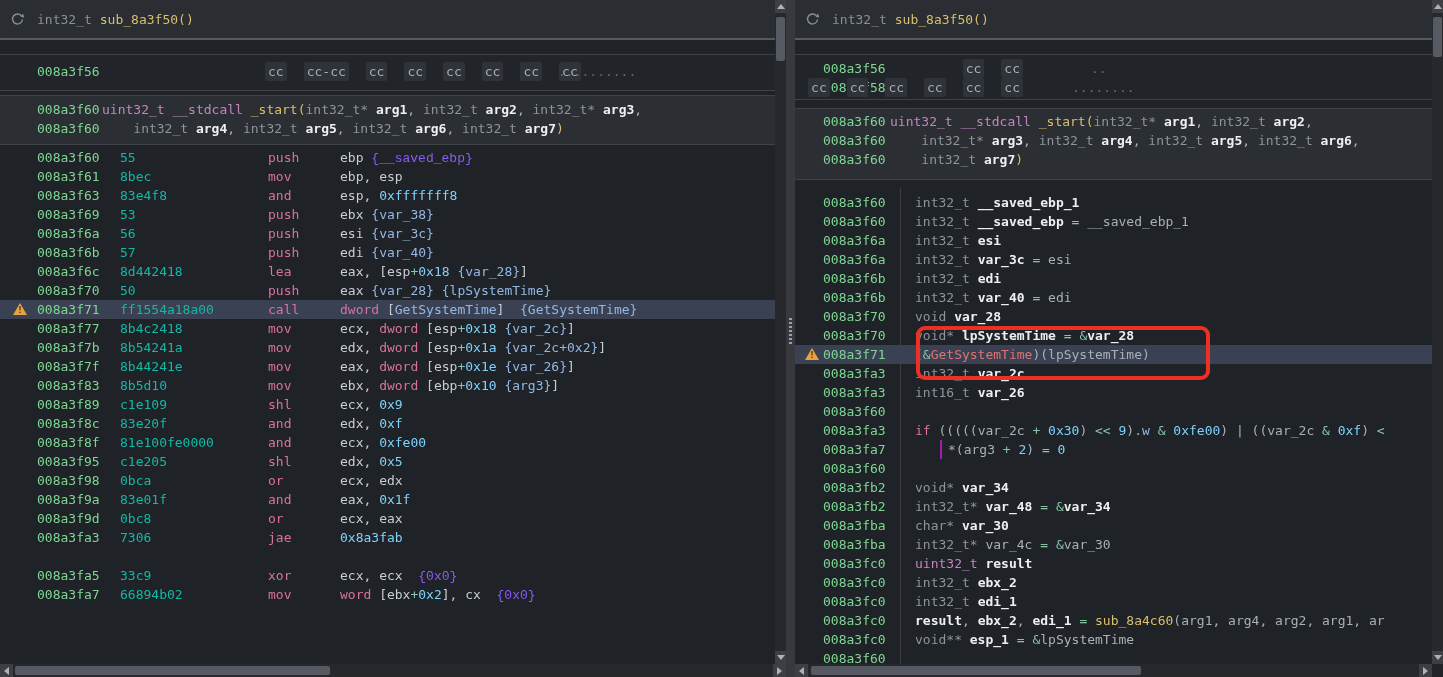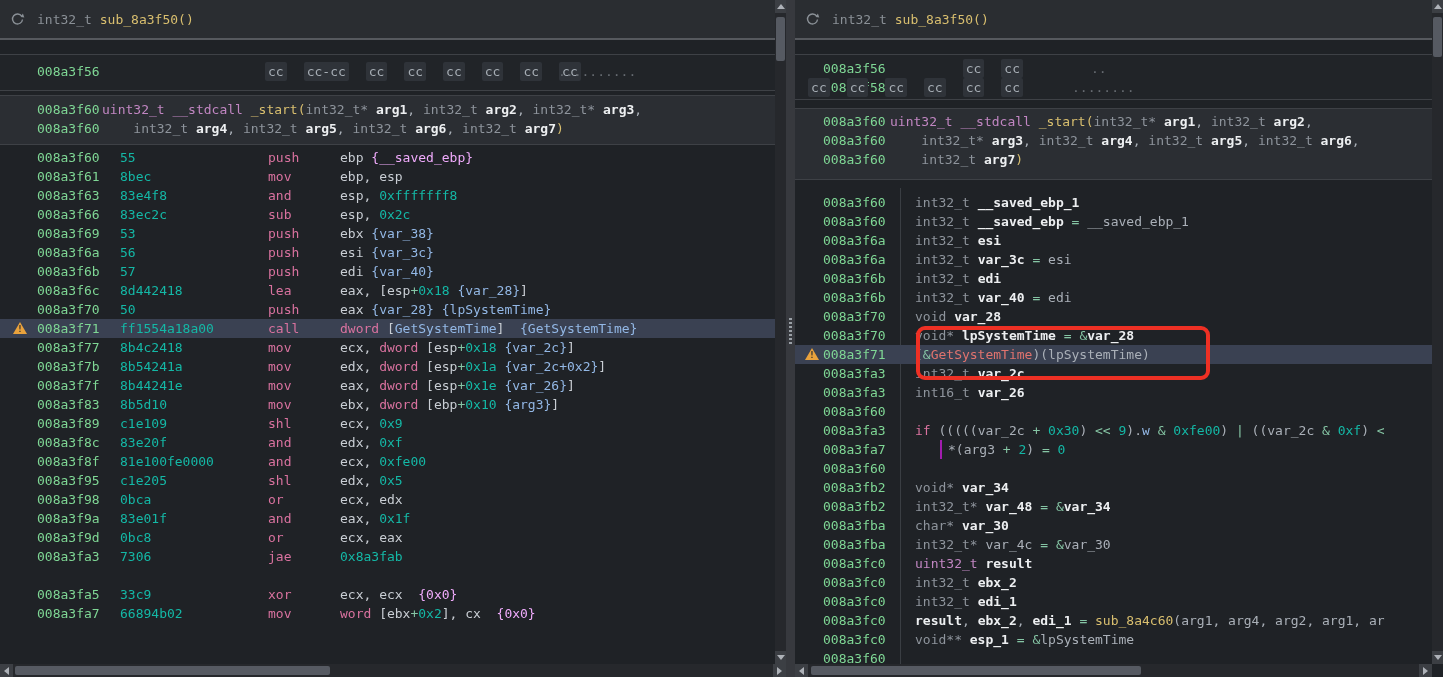--- a/index.html
+++ b/index.html
@@ -12,21 +12,21 @@
     display:flex;align-items:center;}
   .hdr .ricon{margin-left:10px;margin-right:12px;display:inline-flex;}
   .hdr .htype{color:#8a9096;}
   .hdr .hname{color:#d9bf6f;margin-left:8px;}
   .band{position:absolute;left:0;right:0;background:#212428;border-top:1px solid #3e4146;border-bottom:1px solid #3e4146;}
   .sigband{position:absolute;left:0;right:0;background:#2b2e33;border-bottom:1px solid #3e4146;}
   .row{position:relative;height:19px;white-space:pre;}
   .row.hl{background:#3a4152;}
   .tk{white-space:pre;}
   .a{color:#7fd795;} .b{color:#14b8a6;} .m{color:#d9729f;} .r{color:#c9ced4;}
-  .n{color:#14b8a6;} .v{color:#93b8e6;} .w{color:#f0abfc;} .t{color:#8e949c;}
+  .n{color:#7dd3fc;} .v{color:#93b8e6;} .w{color:#8b5cf6;font-family:Liberation Mono, monospace;} .t{color:#8e949c;}
   .u{color:#c186c2;} .f{color:#d9bf6f;} .d{color:#edeff1;font-weight:bold;} .c{color:#aab0b8;}
   .o{color:#86c6a5;} .i{color:#e0736e;} .dt{color:#666b71;}
   .addr{position:absolute;left:37px;}
   #right-pane .addr{left:28px;}
   .lbytes{position:absolute;left:120px;}
   .lmn{position:absolute;left:268px;}
   .lops{position:absolute;left:340px;}
   .sigtoks{position:absolute;left:102px;}
   #right-pane .sigtoks{left:95px;}
   .rcode{position:absolute;left:120px;}
@@ -75,21 +75,20 @@
         <div class="row"><span class="addr a">008a3f56</span><span class="bytecells" style="left: 265px;"><span class="bx">cc</span><span class="bx">cc-cc</span><span class="bx">cc</span><span class="bx">cc</span><span class="bx">cc</span><span class="bx">cc</span><span class="bx">cc</span><span class="bx">cc</span></span><span class="tk dt" style="position: absolute; left: 558px;">..........</span></div>
       </div>
     <div id="left-sig" style="position:absolute;top:100px;left:0;right:0;">
         <div class="row"><span class="addr a">008a3f60</span><span class="sigtoks"><span class="tk u">uint32_t</span><span class="tk r"> </span><span class="tk u">__stdcall</span><span class="tk r"> </span><span class="tk f">_start</span><span class="tk f">(</span><span class="tk t">int32_t*</span><span class="tk r"> </span><span class="tk d">arg1</span><span class="tk c">, </span><span class="tk t">int32_t</span><span class="tk r"> </span><span class="tk d">arg2</span><span class="tk c">, </span><span class="tk t">int32_t*</span><span class="tk r"> </span><span class="tk d">arg3</span><span class="tk c">,</span></span></div>
         <div class="row"><span class="addr a">008a3f60</span><span class="sigtoks"><span class="tk r">    </span><span class="tk t">int32_t</span><span class="tk r"> </span><span class="tk d">arg4</span><span class="tk c">, </span><span class="tk t">int32_t</span><span class="tk r"> </span><span class="tk d">arg5</span><span class="tk c">, </span><span class="tk t">int32_t</span><span class="tk r"> </span><span class="tk d">arg6</span><span class="tk c">, </span><span class="tk t">int32_t</span><span class="tk r"> </span><span class="tk d">arg7</span><span class="tk f">)</span></span></div>
       </div>
     <div id="left-body" style="position:absolute;top:148px;left:0;right:0;">
         <div class="row"><span class="addr a">008a3f60</span><span class="lbytes b">55</span><span class="lmn m">push</span><span class="lops"><span class="tk r">ebp </span><span class="tk w">{__saved_ebp}</span></span></div>
         <div class="row"><span class="addr a">008a3f61</span><span class="lbytes b">8bec</span><span class="lmn m">mov</span><span class="lops"><span class="tk r">ebp, esp</span></span></div>
         <div class="row"><span class="addr a">008a3f63</span><span class="lbytes b">83e4f8</span><span class="lmn m">and</span><span class="lops"><span class="tk r">esp, </span><span class="tk n">0xfffffff8</span></span></div>
-        <div class="row"><span class="addr a">008a3f66</span><span class="lbytes b">83ec2c</span><span class="lmn m">sub</span><span class="lops"><span class="tk r">esp, </span><span class="tk n">0x2c</span></span></div>
         <div class="row"><span class="addr a">008a3f69</span><span class="lbytes b">53</span><span class="lmn m">push</span><span class="lops"><span class="tk r">ebx </span><span class="tk v">{var_38}</span></span></div>
         <div class="row"><span class="addr a">008a3f6a</span><span class="lbytes b">56</span><span class="lmn m">push</span><span class="lops"><span class="tk r">esi </span><span class="tk v">{var_3c}</span></span></div>
         <div class="row"><span class="addr a">008a3f6b</span><span class="lbytes b">57</span><span class="lmn m">push</span><span class="lops"><span class="tk r">edi </span><span class="tk v">{var_40}</span></span></div>
         <div class="row"><span class="addr a">008a3f6c</span><span class="lbytes b">8d442418</span><span class="lmn m">lea</span><span class="lops"><span class="tk r">eax, [esp</span><span class="tk o">+</span><span class="tk n">0x18</span><span class="tk r"> </span><span class="tk v">{var_28}</span><span class="tk r">]</span></span></div>
         <div class="row"><span class="addr a">008a3f70</span><span class="lbytes b">50</span><span class="lmn m">push</span><span class="lops"><span class="tk r">eax </span><span class="tk v">{var_28}</span><span class="tk r"> </span><span class="tk v">{lpSystemTime}</span></span></div>
         <div class="row hl"><span class="warn" style="left: 13px;"><span class="tri"></span><span class="bang">!</span></span><span class="addr a">008a3f71</span><span class="lbytes b">ff1554a18a00</span><span class="lmn m">call</span><span class="lops"><span class="tk m">dword</span><span class="tk r"> [</span><span class="tk v">GetSystemTime</span><span class="tk r">]</span><span class="tk r">  </span><span class="tk v">{GetSystemTime}</span></span></div>
         <div class="row"><span class="addr a">008a3f77</span><span class="lbytes b">8b4c2418</span><span class="lmn m">mov</span><span class="lops"><span class="tk r">ecx, </span><span class="tk m">dword</span><span class="tk r"> [esp</span><span class="tk o">+</span><span class="tk n">0x18</span><span class="tk r"> </span><span class="tk v">{var_2c}</span><span class="tk r">]</span></span></div>
         <div class="row"><span class="addr a">008a3f7b</span><span class="lbytes b">8b54241a</span><span class="lmn m">mov</span><span class="lops"><span class="tk r">edx, </span><span class="tk m">dword</span><span class="tk r"> [esp</span><span class="tk o">+</span><span class="tk n">0x1a</span><span class="tk r"> </span><span class="tk v">{var_2c+0x2}</span><span class="tk r">]</span></span></div>
         <div class="row"><span class="addr a">008a3f7f</span><span class="lbytes b">8b44241e</span><span class="lmn m">mov</span><span class="lops"><span class="tk r">eax, </span><span class="tk m">dword</span><span class="tk r"> [esp</span><span class="tk o">+</span><span class="tk n">0x1e</span><span class="tk r"> </span><span class="tk v">{var_26}</span><span class="tk r">]</span></span></div>
         <div class="row"><span class="addr a">008a3f83</span><span class="lbytes b">8b5d10</span><span class="lmn m">mov</span><span class="lops"><span class="tk r">ebx, </span><span class="tk m">dword</span><span class="tk r"> [ebp</span><span class="tk o">+</span><span class="tk n">0x10</span><span class="tk r"> </span><span class="tk v">{arg3}</span><span class="tk r">]</span></span></div>

